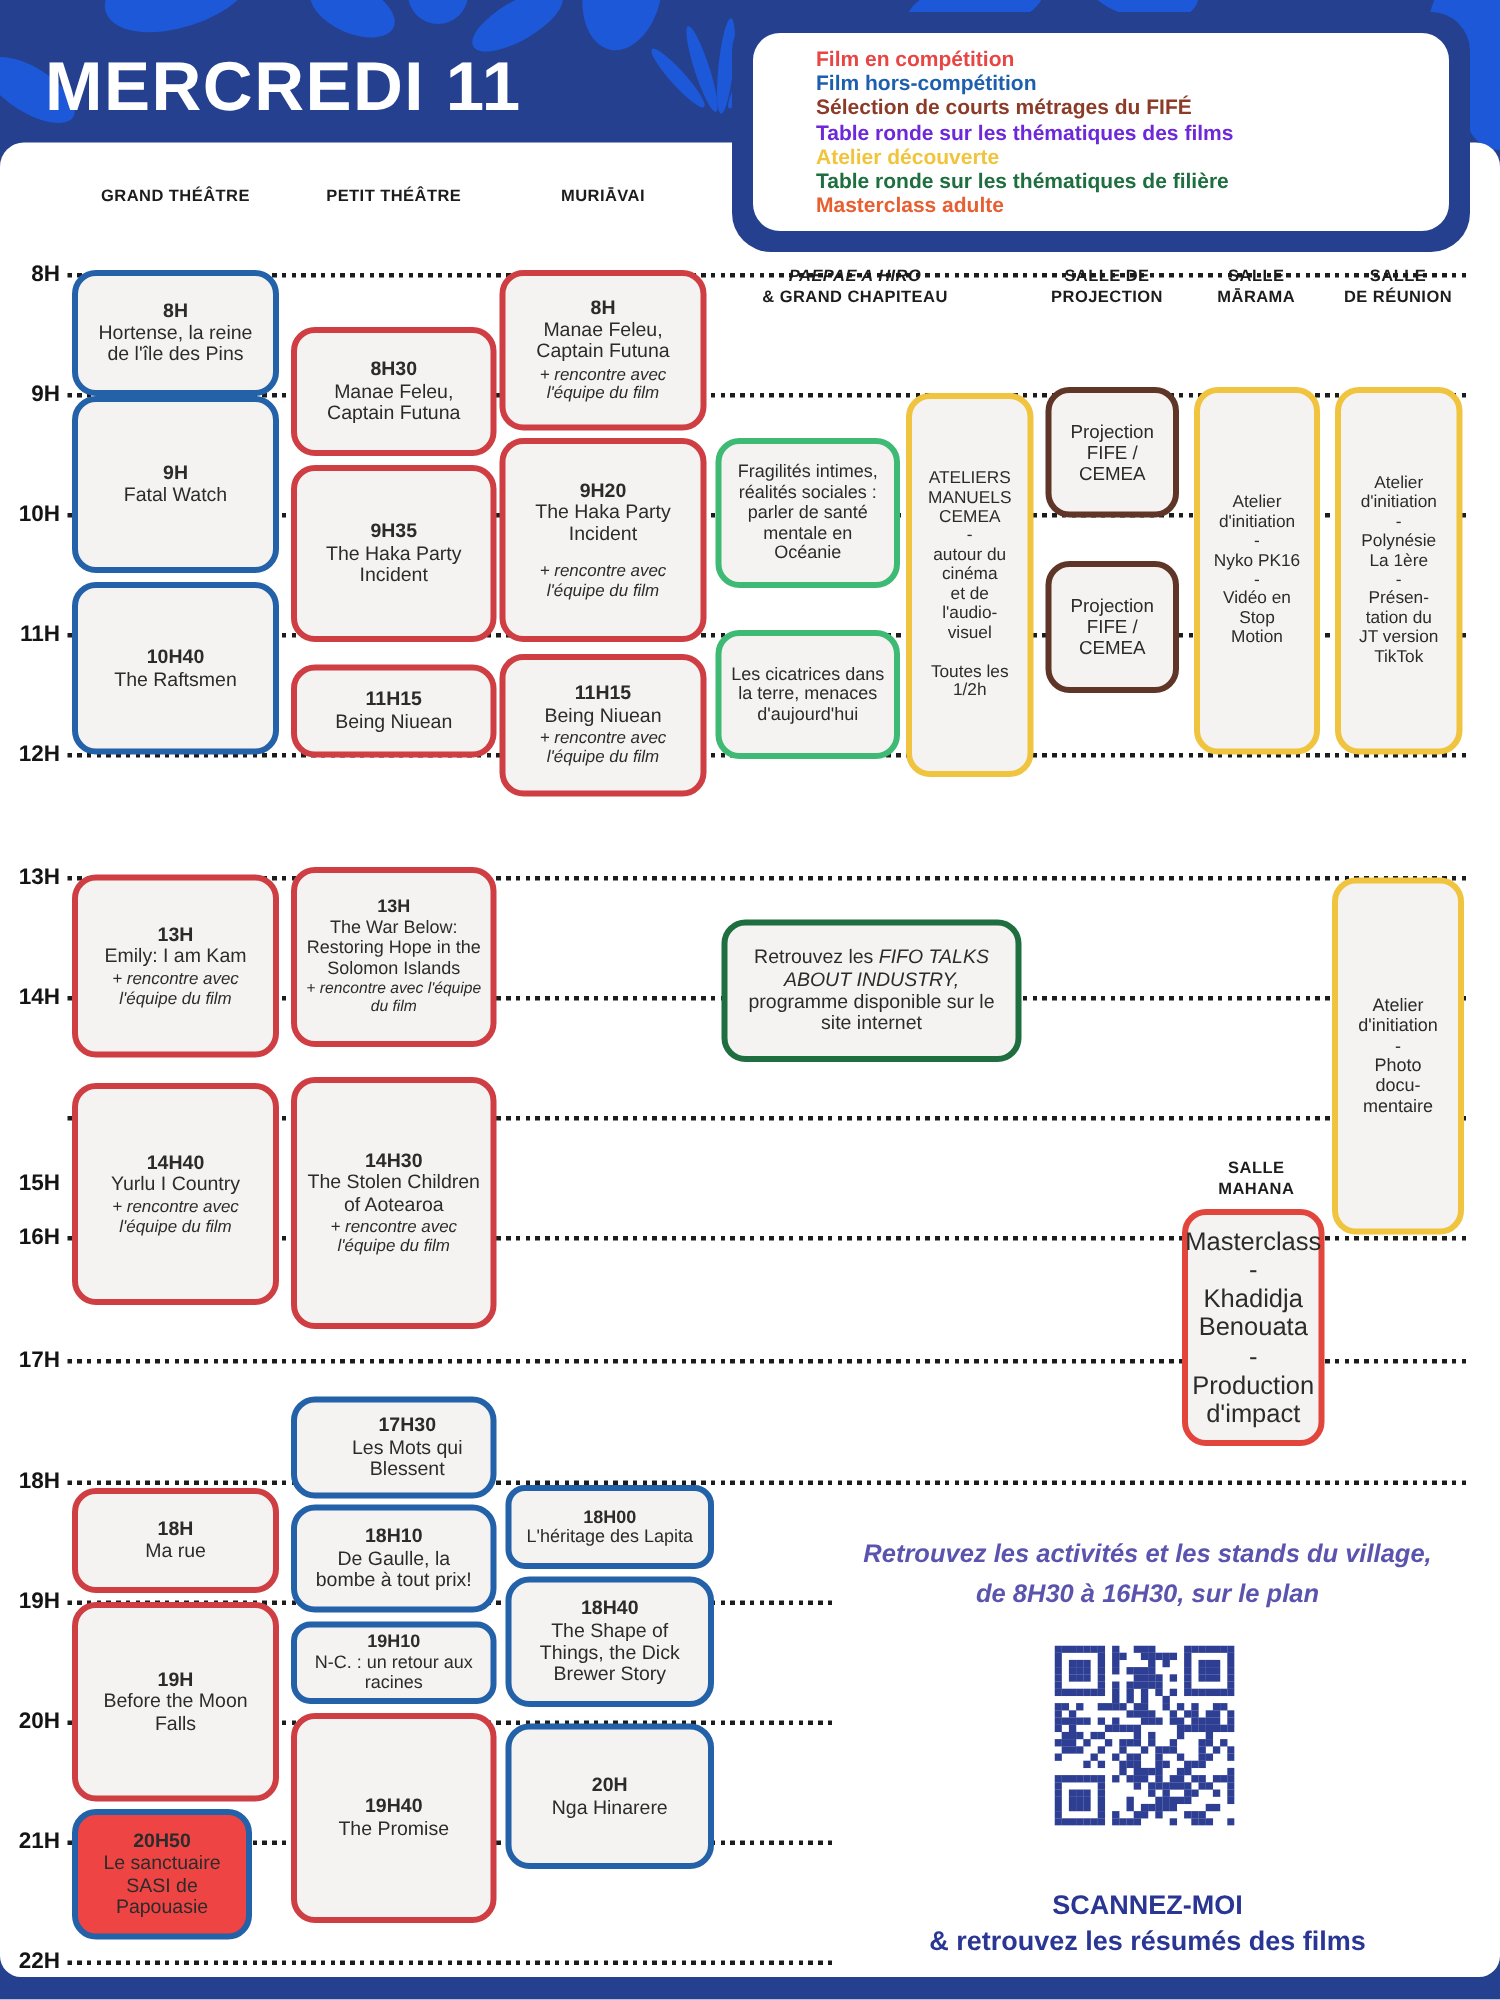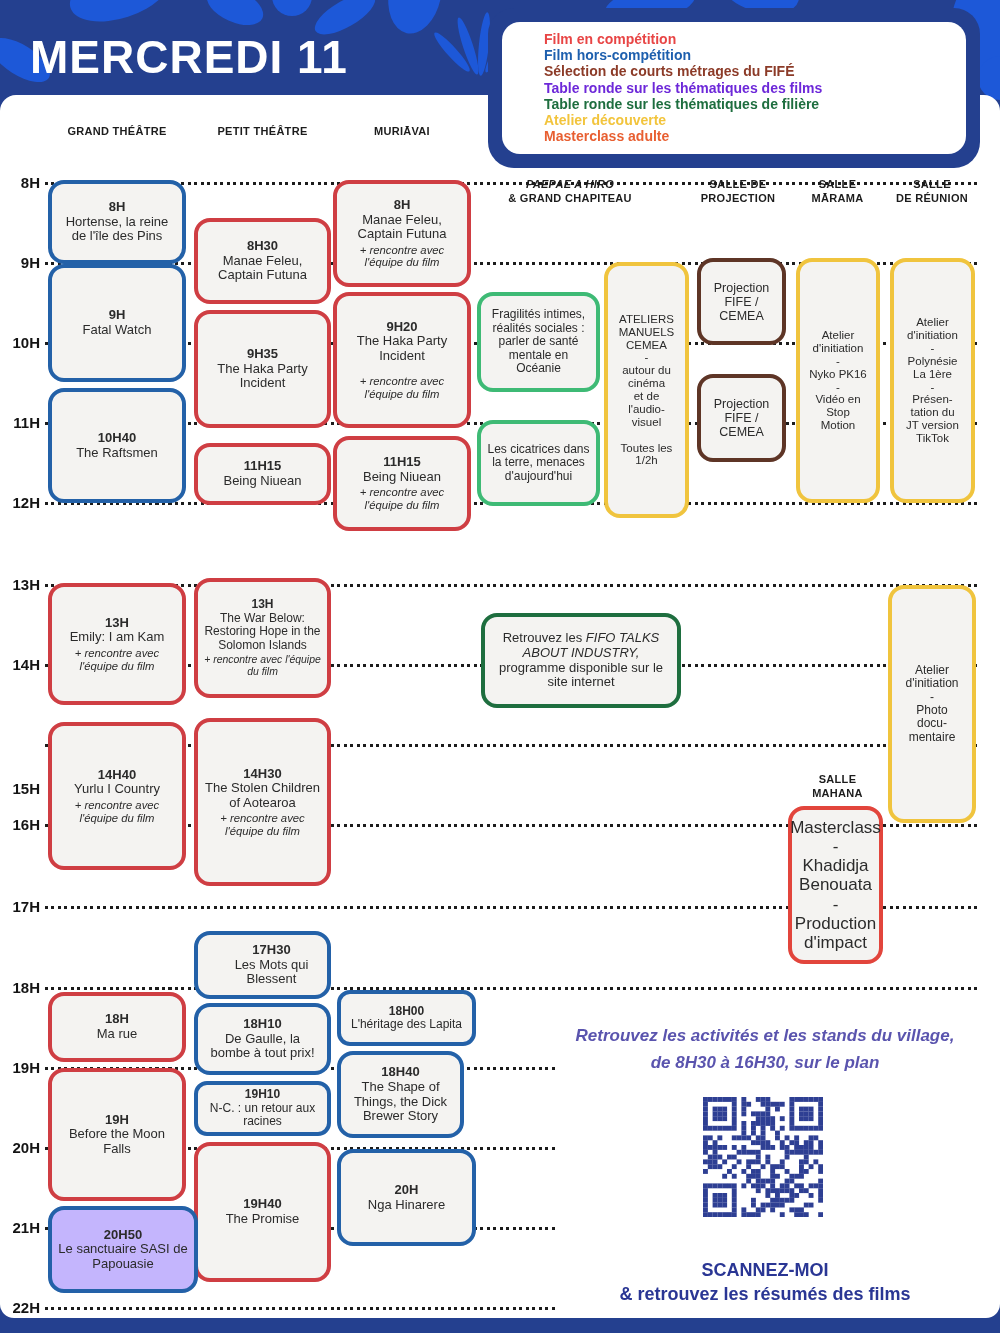--- a/index.html
+++ b/index.html
@@ -91,22 +91,22 @@
   <div class="sheet"></div>
 
   <div class="page-title">MERCREDI 11</div>
 
   <div class="legend-wrap">
     <div class="legend-box">
         <div class="lg-item" style="color: rgb(232, 69, 69);">Film en compétition</div>
         <div class="lg-item" style="color: rgb(29, 95, 174);">Film hors-compétition</div>
         <div class="lg-item" style="color: rgb(140, 59, 40);">Sélection de courts métrages du FIFÉ</div>
         <div class="lg-item" style="color: #6d28d9;">Table ronde sur les thématiques des films</div>
+        <div class="lg-item" style="color: rgb(242, 196, 60);">Atelier découverte</div>
         <div class="lg-item" style="color: rgb(30, 110, 63);">Table ronde sur les thématiques de filière</div>
-        <div class="lg-item" style="color: rgb(242, 196, 60);">Atelier découverte</div>
         <div class="lg-item" style="color: rgb(232, 95, 49);">Masterclass adulte</div>
       </div>
   </div>
 
   <div class="venue-h" style="left:48px;top:124px;width:138px;">GRAND THÉÂTRE</div>
   <div class="venue-h" style="left:194px;top:124px;width:137px;">PETIT THÉÂTRE</div>
   <div class="venue-h" style="left:333px;top:124px;width:138px;">MURIĀVAI</div>
   <div class="venue-h" style="left:478px;top:177px;width:184px;">
     <div class="it">PAEPAE A HIRO</div>
     <div>&amp; GRAND CHAPITEAU</div>
@@ -310,33 +310,33 @@
         <div class="ti">L'héritage des Lapita</div>
       </div>
       <div class="ev" style="left: 48px; top: 1068px; width: 138px; height: 133px; border-color: rgb(207, 62, 67); background: rgb(244, 243, 241); font-size: 13px;">
         <div class="t">19H</div>
         <div class="ti">Before the Moon Falls</div>
       </div>
       <div class="ev" style="left: 194px; top: 1081px; width: 137px; height: 55px; border-color: rgb(35, 97, 168); background: rgb(244, 243, 241); border-radius: 13px; font-size: 12px;">
         <div class="t">19H10</div>
         <div class="ti">N-C. : un retour aux racines</div>
       </div>
-      <div class="ev" style="left: 337px; top: 1051px; width: 127px; height: 87px; border-color: rgb(35, 97, 168); background: rgb(244, 243, 241); font-size: 13px;">
+      <div class="ev" style="left: 337px; top: 1051px; width: 139px; height: 87px; border-color: rgb(35, 97, 168); background: rgb(244, 243, 241); font-size: 13px;">
         <div class="t">18H40</div>
         <div class="ti">The Shape of Things, the Dick Brewer Story</div>
       </div>
       <div class="ev" style="left: 194px; top: 1142px; width: 137px; height: 140px; border-color: rgb(207, 62, 67); background: rgb(244, 243, 241); font-size: 13px;">
         <div class="t">19H40</div>
         <div class="ti">The Promise</div>
       </div>
       <div class="ev" style="left: 337px; top: 1149px; width: 139px; height: 97px; border-color: rgb(35, 97, 168); background: rgb(244, 243, 241); font-size: 13px;">
         <div class="t">20H</div>
         <div class="ti">Nga Hinarere</div>
       </div>
-      <div class="ev" style="left: 48px; top: 1206px; width: 150px; height: 87px; border-color: rgb(35, 97, 168); background: #c4b5fd; font-size: 13px;">
+      <div class="ev" style="left: 48px; top: 1206px; width: 120px; height: 87px; border-color: rgb(35, 97, 168); background: #ef4444; font-size: 13px;">
         <div class="t">20H50</div>
         <div class="ti">Le sanctuaire SASI de Papouasie</div>
       </div>
     </div>
 
   <div class="village" style="color: rgb(90, 84, 174);">
     <div>Retrouvez les activités et les stands du village,</div>
     <div>de 8H30 à 16H30, sur le plan</div>
   </div>
 

